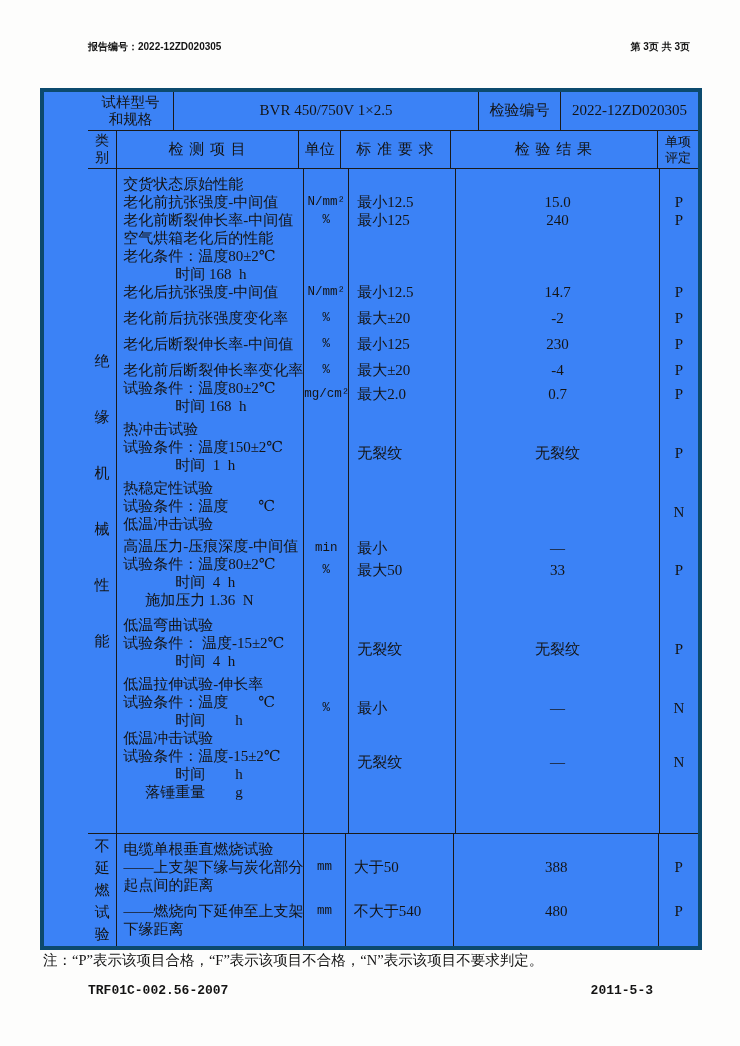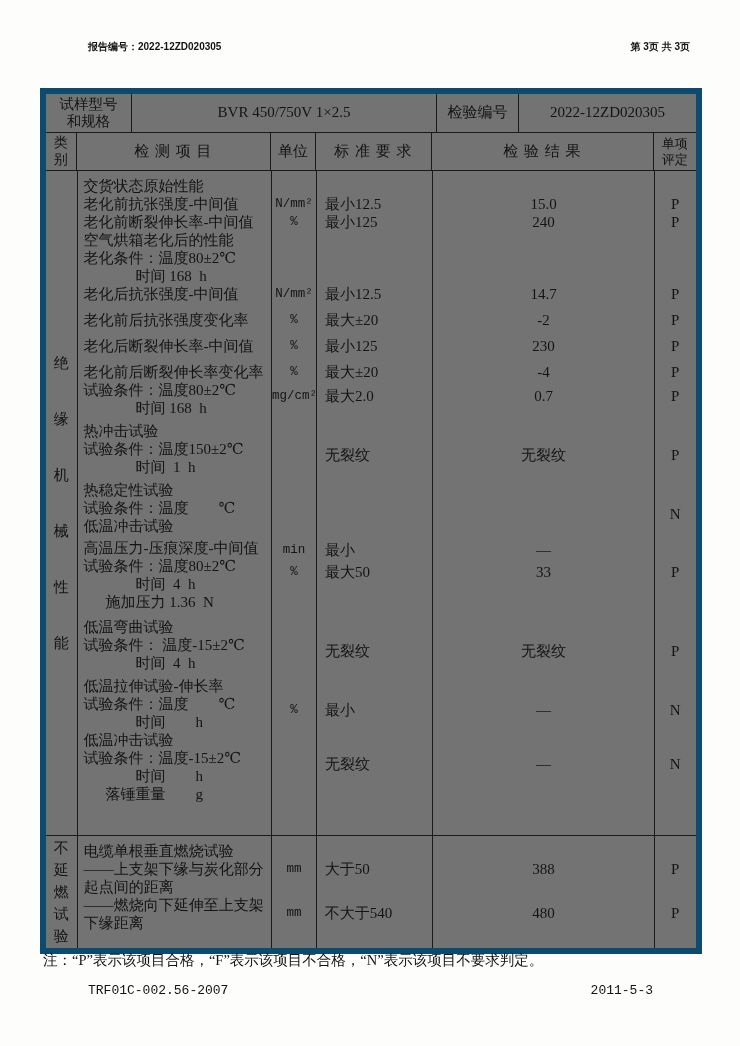--- a/index.html
+++ b/index.html
@@ -14,23 +14,24 @@
   
   .topbar{
     position:absolute;top:40px;left:88px;right:50px;
     display:flex;justify-content:space-between;
     font-family:"Liberation Sans","DejaVu Sans",sans-serif;
     font-weight:bold;font-size:10px;white-space:pre;
   }
   
   .rtable{
     position:absolute;top:88px;left:40px;width:662px;
-    border:6px solid #0c4a6e;
+    border:4px solid #0c4a6e;
     box-sizing:border-box;
-    background:#737373;
+    background:#3b82f6;
+    padding-left:44px;
   }
   .hrow{display:flex;box-sizing:border-box;border-bottom:1px solid #1a1a1a;}
   .hrow1{height:39px;}
   .hrow2{height:38px;}
   .hcell{
     box-sizing:border-box;
     display:flex;align-items:center;justify-content:center;
     text-align:center;font-size:15px;line-height:1.18;
     border-right:1px solid #1a1a1a;
     white-space:pre-line;
@@ -67,20 +68,21 @@
   
   .footnote{
     position:absolute;top:951px;left:43px;right:30px;
     font-size:14.5px;white-space:pre;font-family:Liberation Serif, serif;
   }
   .footer{
     position:absolute;top:983px;left:88px;right:87px;
     display:flex;justify-content:space-between;
     font-family:"Liberation Mono","DejaVu Sans Mono",monospace;
     font-size:13px;
+    font-weight:bold;
   }
 </style>
 </head>
 <body>
 
 <div class="doc">
 
   <div class="topbar">
     <span>报告编号：2022-12ZD020305</span>
     <span>第 3页 共 3页</span>
@@ -297,21 +299,21 @@
             <div>不</div>
             <div>延</div>
             <div>燃</div>
             <div>试</div>
             <div>验</div>
           </div>
           <div class="col col-item">
             <div class="line">电缆单根垂直燃烧试验</div>
             <div class="line">——上支架下缘与炭化部分</div>
             <div class="line">起点间的距离</div>
-            <div class="line" style="">——燃烧向下延伸至上支架</div>
+            <div class="line" style="margin-top: 8px;">——燃烧向下延伸至上支架</div>
             <div class="line">下缘距离</div>
           </div>
           <div class="col col-unit">
             <div class="line"></div>
             <div class="line">mm</div>
             <div class="line"></div>
             <div class="line" style="margin-top: 8px;">mm</div>
             <div class="line"></div>
           </div>
           <div class="col col-std">

